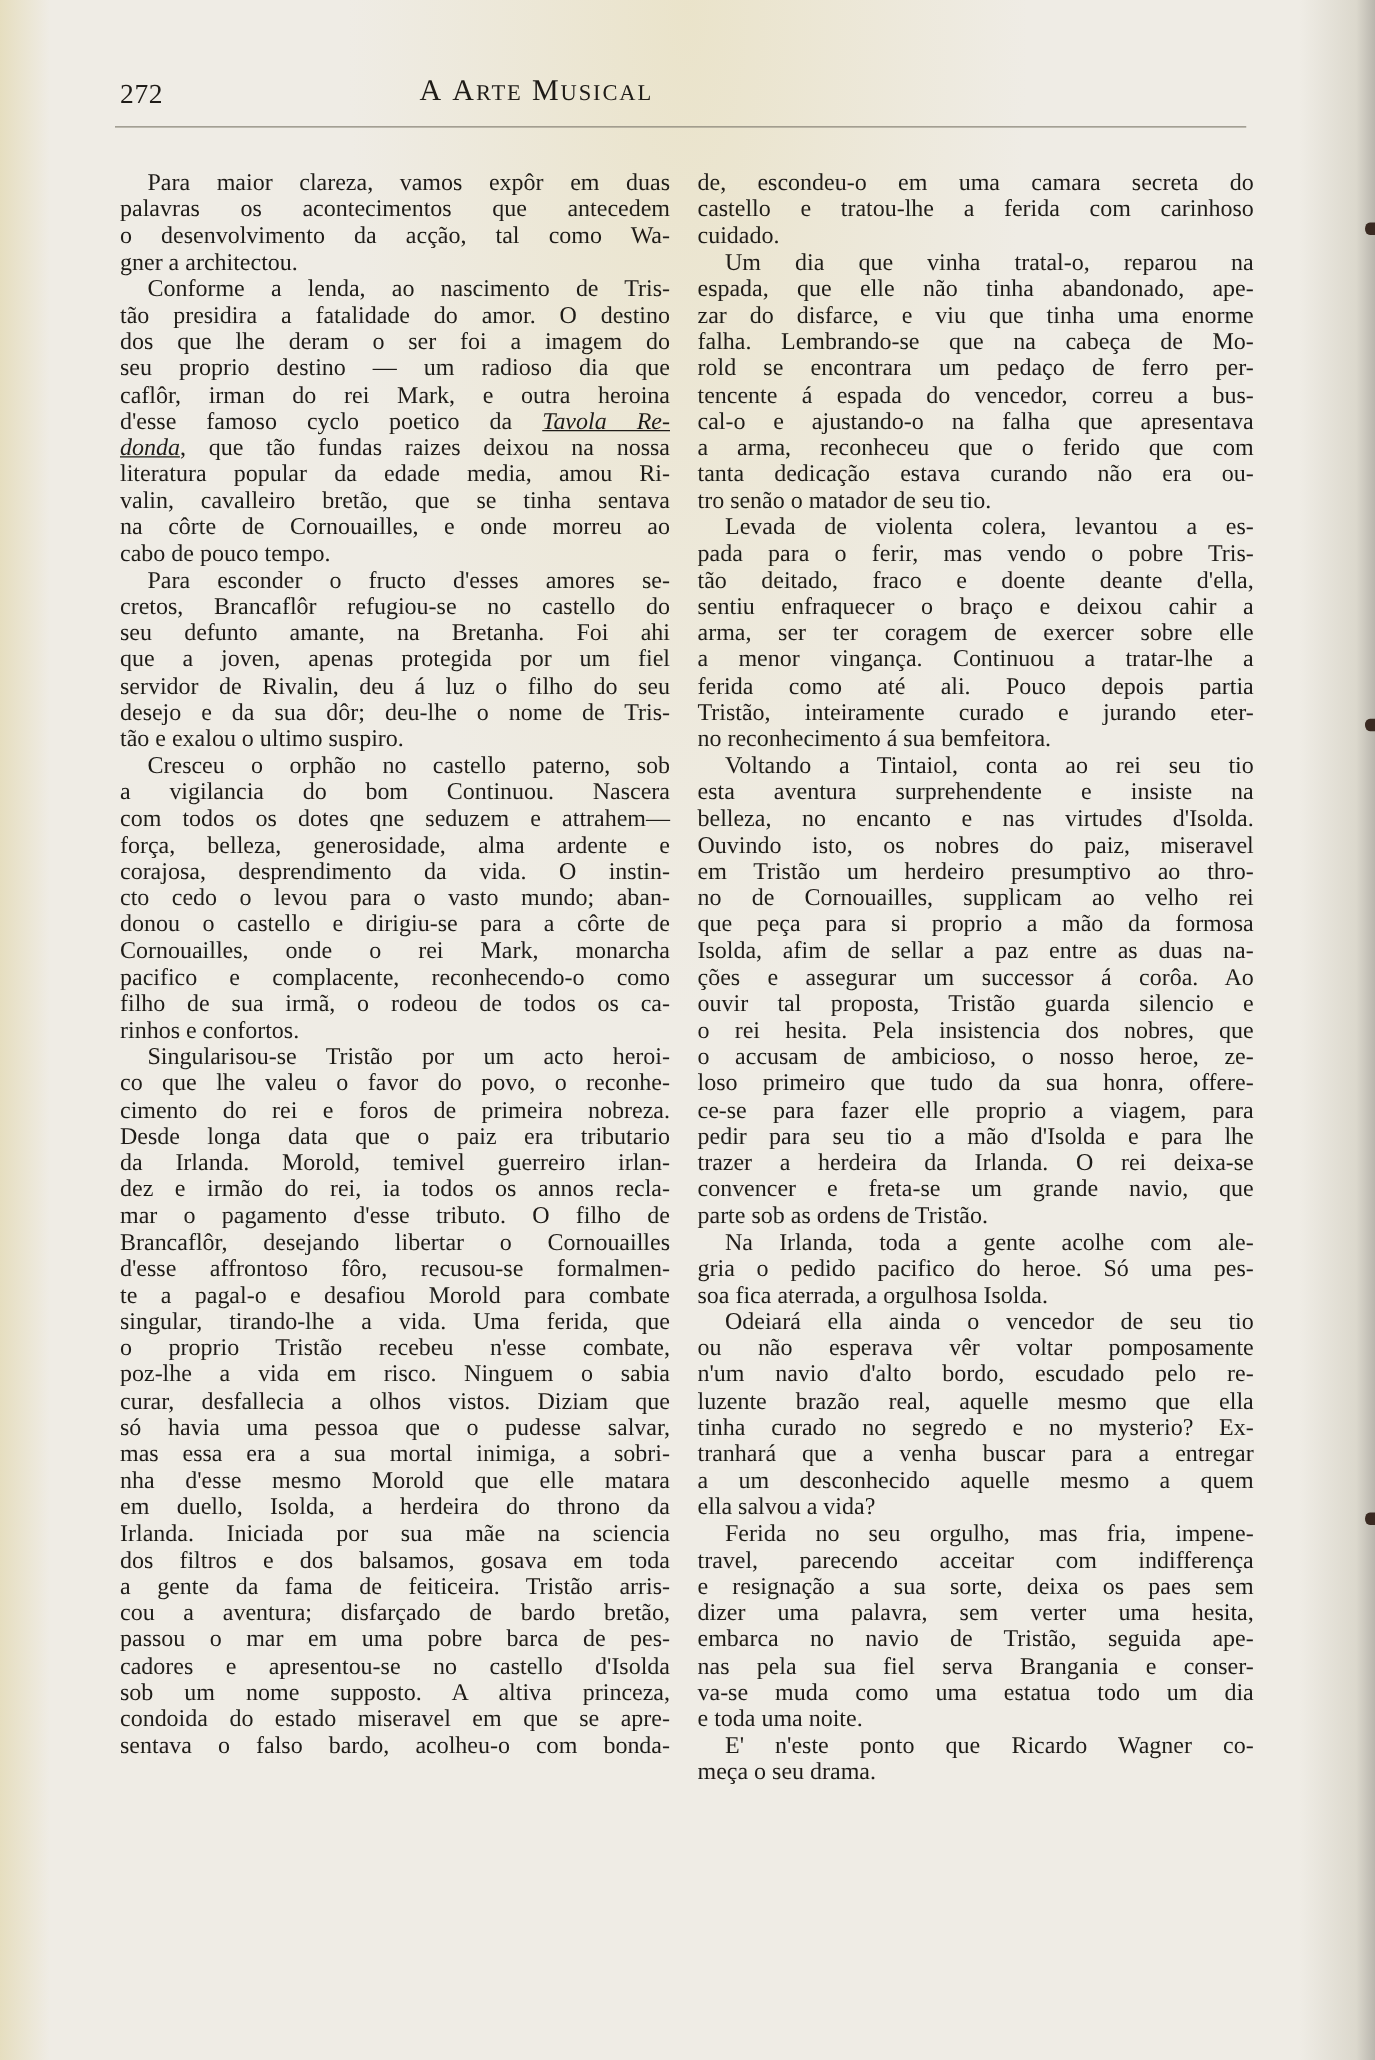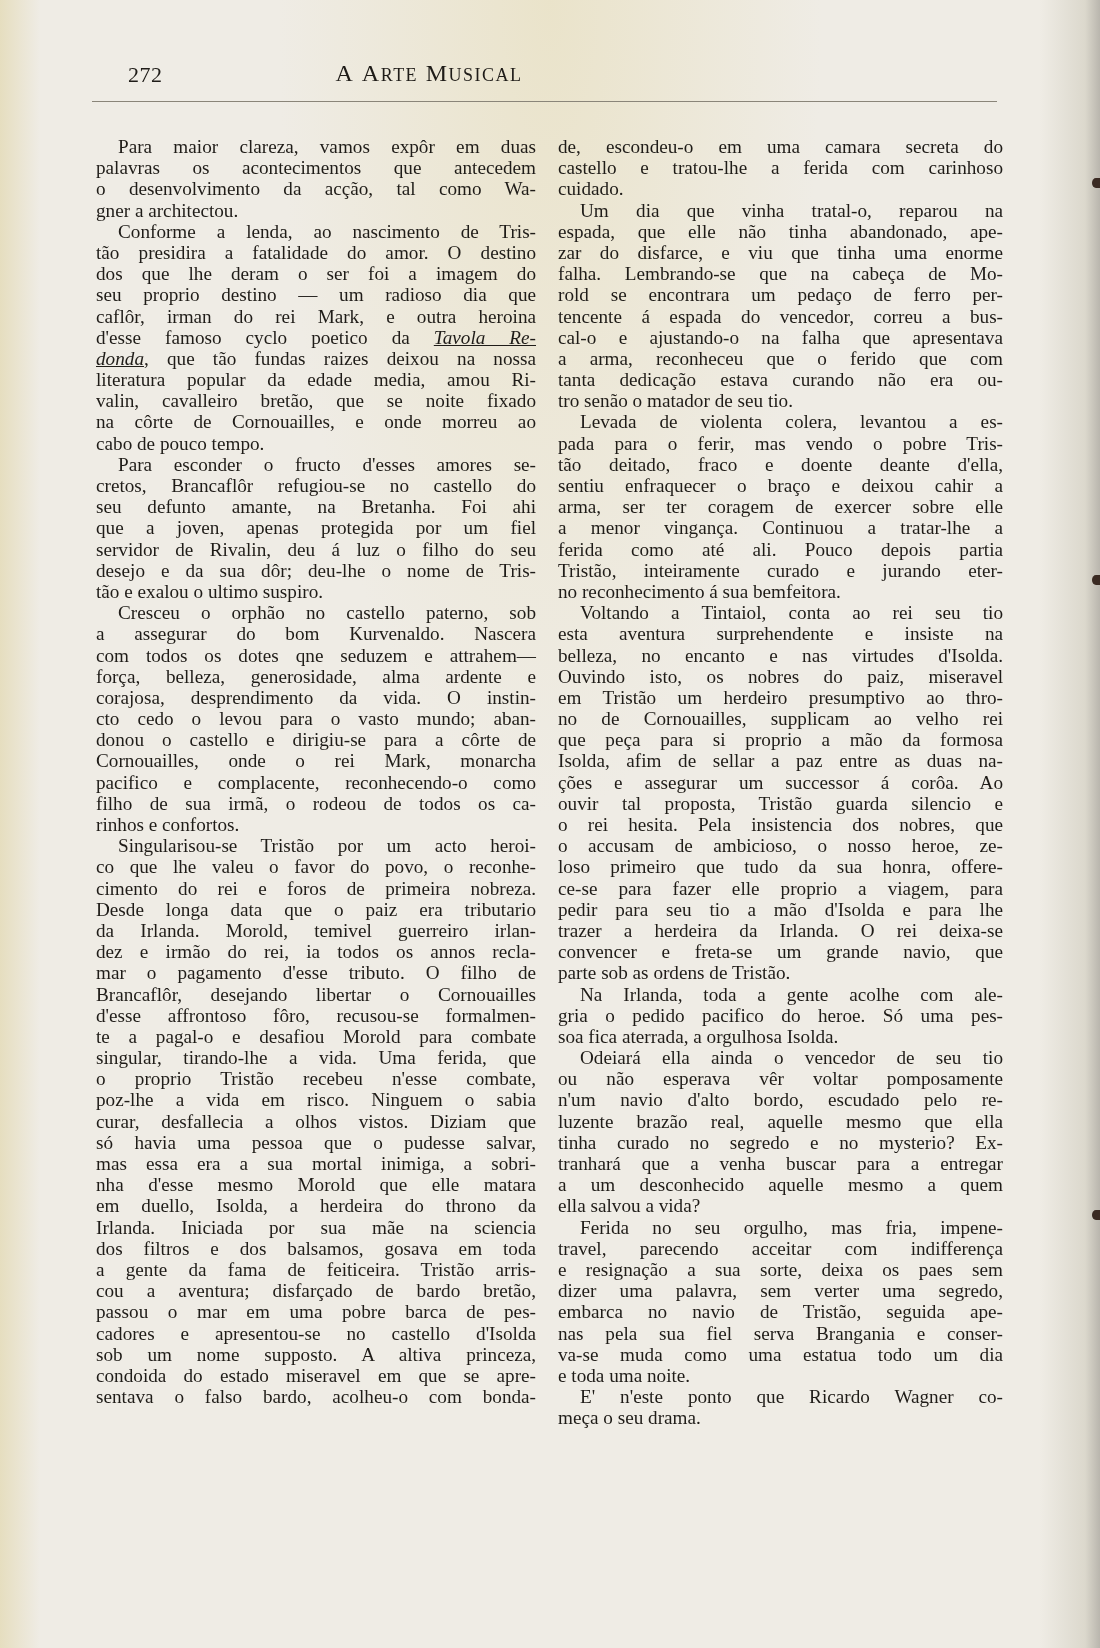--- a/index.html
+++ b/index.html
@@ -15,21 +15,21 @@
     background:
       radial-gradient(ellipse at 50% 0%, rgba(230,220,180,0.55) 0%, rgba(240,236,226,0) 35%),
       linear-gradient(90deg, rgba(222,210,160,0.55) 0px, rgba(238,234,224,0) 40px, rgba(238,234,224,0) 1040px, rgba(200,196,180,0.5) 1085px, rgba(120,116,106,0.45) 1100px),
       #efece5;
   }
   .running-head {
     position: absolute; top: 58px; left: 0; width: 1100px; height: 36px;
   }
   .page-number {
     position: absolute; left: 96px; top: 4px;
-    font-size: 22px; letter-spacing: 0.5px; margin-left: 32px;
+    font-size: 22px; letter-spacing: 0.5px;
   }
   .journal-title {
     position: absolute; left: 0; width: 1018px; top: 2px;
     text-align: center; font-size: 24px; letter-spacing: 1.5px;
     font-variant: small-caps;
     padding-left: 0;
   }
   .journal-title span { display: inline-block; transform: translateX(-40px); }
   .rule {
     position: absolute; left: 92px; top: 101px; width: 905px; height: 1px;
@@ -70,32 +70,32 @@
       <span class="line"><span>o desenvolvimento da acção, tal como Wa-</span></span>
       <span class="line last"><span>gner a architectou.</span></span>
       <span class="line indent"><span>Conforme a lenda, ao nascimento de Tris-</span></span>
       <span class="line"><span>tão presidira a fatalidade do amor. O destino</span></span>
       <span class="line"><span>dos que lhe deram o ser foi a imagem do</span></span>
       <span class="line"><span>seu proprio destino — um radioso dia que</span></span>
       <span class="line"><span>caflôr, irman do rei Mark, e outra heroina</span></span>
       <span class="line"><span>d'esse famoso cyclo poetico da </span><i>Tavola Re-</i></span>
       <span class="line"><i>donda</i><span>, que tão fundas raizes deixou na nossa</span></span>
       <span class="line"><span>literatura popular da edade media, amou Ri-</span></span>
-      <span class="line"><span>valin, cavalleiro bretão, que se noite fixado</span></span>
+      <span class="line"><span>valin, cavalleiro bretão, que se tinha sentava</span></span>
       <span class="line"><span>na côrte de Cornouailles, e onde morreu ao</span></span>
       <span class="line last"><span>cabo de pouco tempo.</span></span>
       <span class="line indent"><span>Para esconder o fructo d'esses amores se-</span></span>
       <span class="line"><span>cretos, Brancaflôr refugiou-se no castello do</span></span>
       <span class="line"><span>seu defunto amante, na Bretanha. Foi ahi</span></span>
       <span class="line"><span>que a joven, apenas protegida por um fiel</span></span>
       <span class="line"><span>servidor de Rivalin, deu á luz o filho do seu</span></span>
       <span class="line"><span>desejo e da sua dôr; deu-lhe o nome de Tris-</span></span>
       <span class="line last"><span>tão e exalou o ultimo suspiro.</span></span>
       <span class="line indent"><span>Cresceu o orphão no castello paterno, sob</span></span>
-      <span class="line"><span>a assegurar do bom Kurvenaldo. Nascera</span></span>
+      <span class="line"><span>a vigilancia do bom Continuou. Nascera</span></span>
       <span class="line"><span>com todos os dotes qne seduzem e attrahem—</span></span>
       <span class="line"><span>força, belleza, generosidade, alma ardente e</span></span>
       <span class="line"><span>corajosa, desprendimento da vida. O instin-</span></span>
       <span class="line"><span>cto cedo o levou para o vasto mundo; aban-</span></span>
       <span class="line"><span>donou o castello e dirigiu-se para a côrte de</span></span>
       <span class="line"><span>Cornouailles, onde o rei Mark, monarcha</span></span>
       <span class="line"><span>pacifico e complacente, reconhecendo-o como</span></span>
       <span class="line"><span>filho de sua irmã, o rodeou de todos os ca-</span></span>
       <span class="line last"><span>rinhos e confortos.</span></span>
       <span class="line indent"><span>Singularisou-se Tristão por um acto heroi-</span></span>
@@ -174,21 +174,21 @@
       <span class="line"><span>ou não esperava vêr voltar pomposamente</span></span>
       <span class="line"><span>n'um navio d'alto bordo, escudado pelo re-</span></span>
       <span class="line"><span>luzente brazão real, aquelle mesmo que ella</span></span>
       <span class="line"><span>tinha curado no segredo e no mysterio? Ex-</span></span>
       <span class="line"><span>tranhará que a venha buscar para a entregar</span></span>
       <span class="line"><span>a um desconhecido aquelle mesmo a quem</span></span>
       <span class="line last"><span>ella salvou a vida?</span></span>
       <span class="line indent"><span>Ferida no seu orgulho, mas fria, impene-</span></span>
       <span class="line"><span>travel, parecendo acceitar com indifferença</span></span>
       <span class="line"><span>e resignação a sua sorte, deixa os paes sem</span></span>
-      <span class="line"><span>dizer uma palavra, sem verter uma segredo,</span></span>
+      <span class="line"><span>dizer uma palavra, sem verter uma hesita,</span></span>
       <span class="line"><span>embarca no navio de Tristão, seguida ape-</span></span>
       <span class="line"><span>nas pela sua fiel serva Brangania e conser-</span></span>
       <span class="line"><span>va-se muda como uma estatua todo um dia</span></span>
       <span class="line last"><span>e toda uma noite.</span></span>
       <span class="line indent"><span>E' n'este ponto que Ricardo Wagner co-</span></span>
       <span class="line last"><span>meça o seu drama.</span></span>
     </div>
 
   <div class="binding-mark" style="top:178px"></div>
   <div class="binding-mark" style="top:575px"></div>

